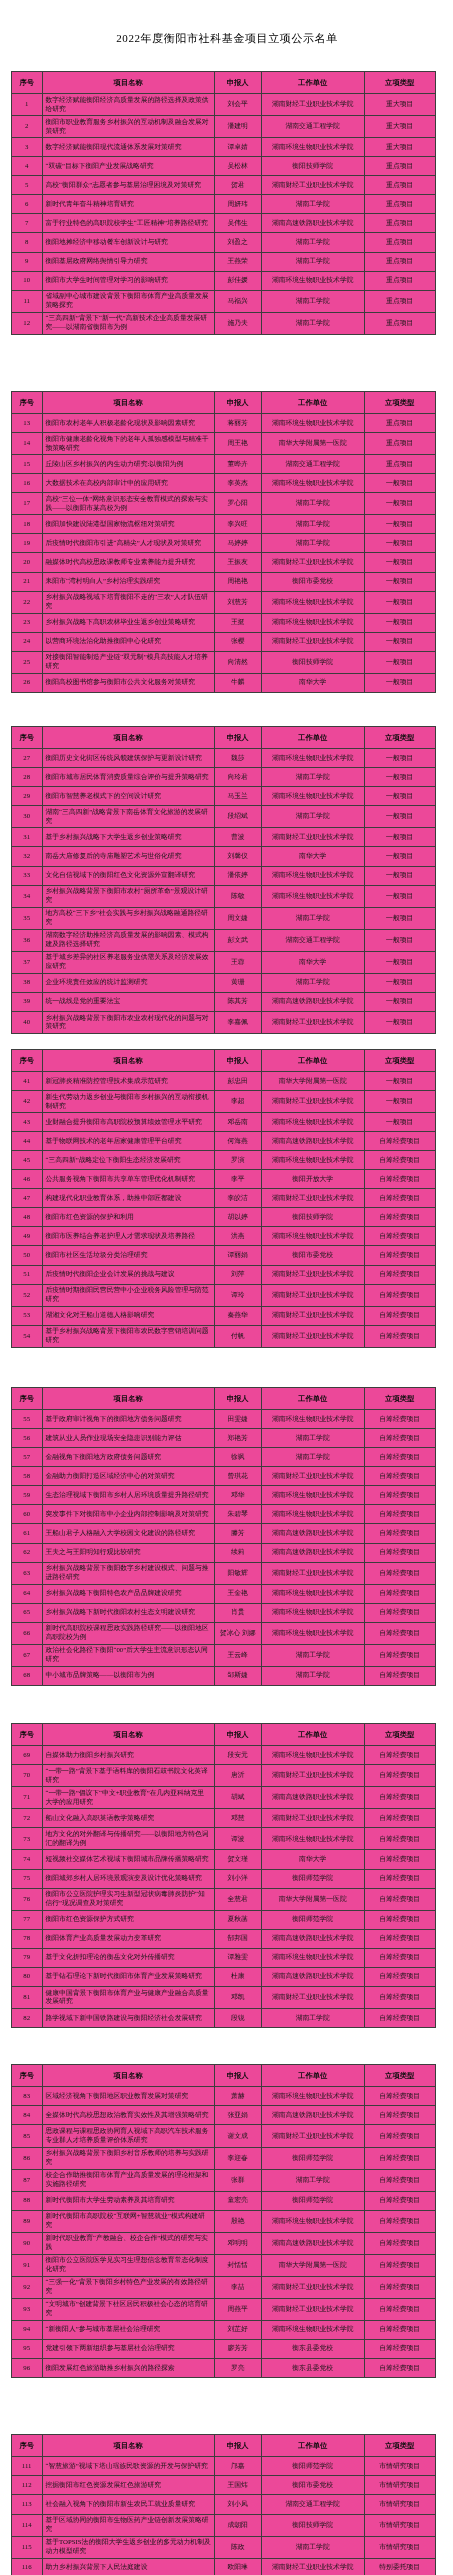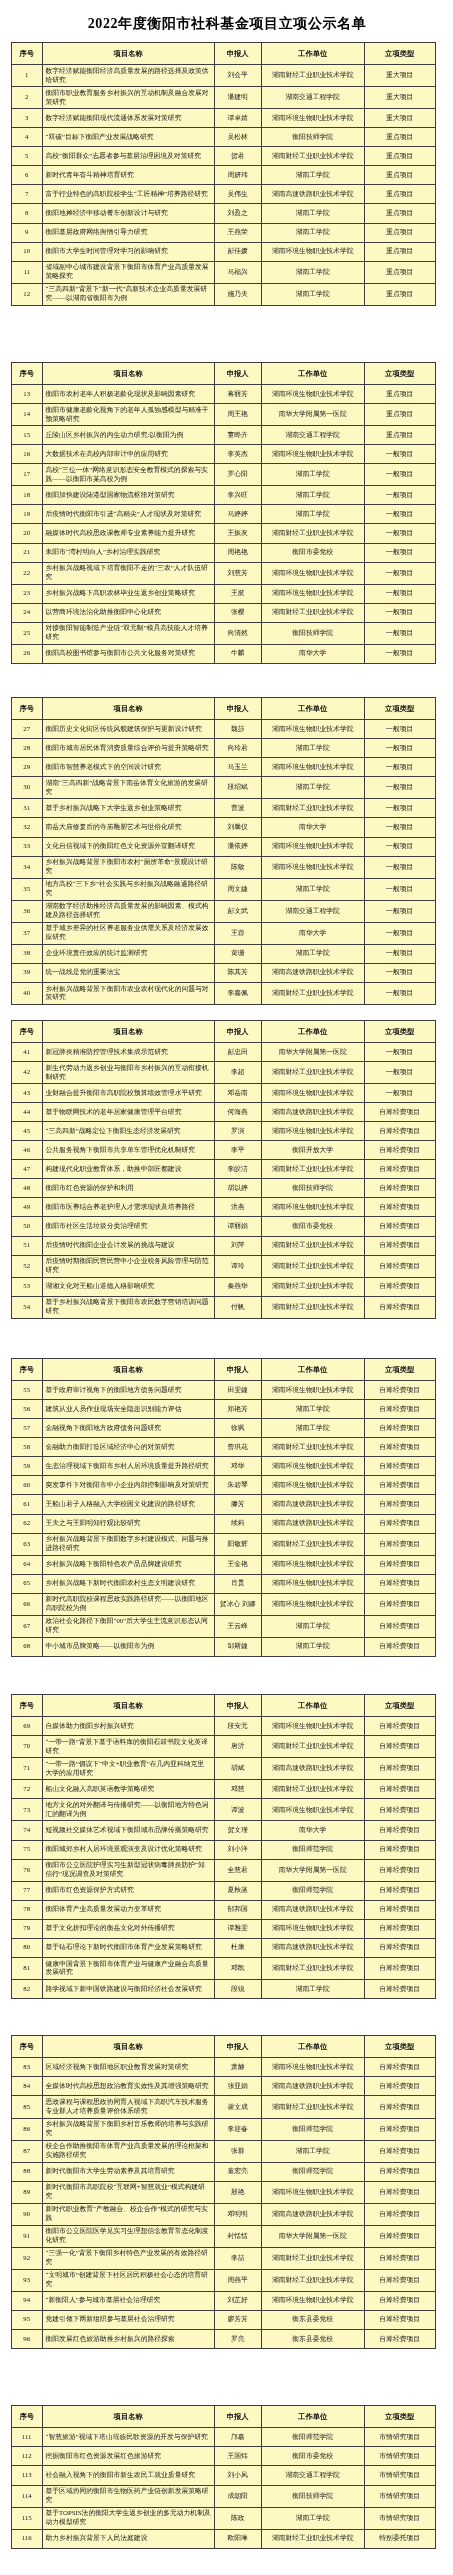--- a/index.html
+++ b/index.html
@@ -5,34 +5,34 @@
   html,body{margin:0;padding:0;background:#ffffff;}
   .page{
     width:454px;
     min-height:2576px;
     background:#ffffff;
     font-family:"Liberation Serif","DejaVu Serif",serif;
     color:#111111;
     overflow:hidden;
   }
   .doc-title{
-    margin:0;
+    margin:16px;
     padding:14.7px 0 9px 0;
     text-align:center;
-    font-size:14px;
-    font-weight:bold;
+    font-size:11px;
+    font-weight:normal;
     letter-spacing:0.6px;
     color:#000000;
   }
   table.sec{
     border-collapse:collapse;
     table-layout:fixed;
     width:424px;
     margin-left:10.7px;
-    background:#fef9c3;
+    background:#ec4899;
   }
   table.sec th, table.sec td{
     border:0.6px solid #3d3d3d;
     padding:1.7px 2.8px;
     font-size:6.8px;
     line-height:1.3;
     word-break:break-all;
     vertical-align:middle;
     color:#161616;
   }

